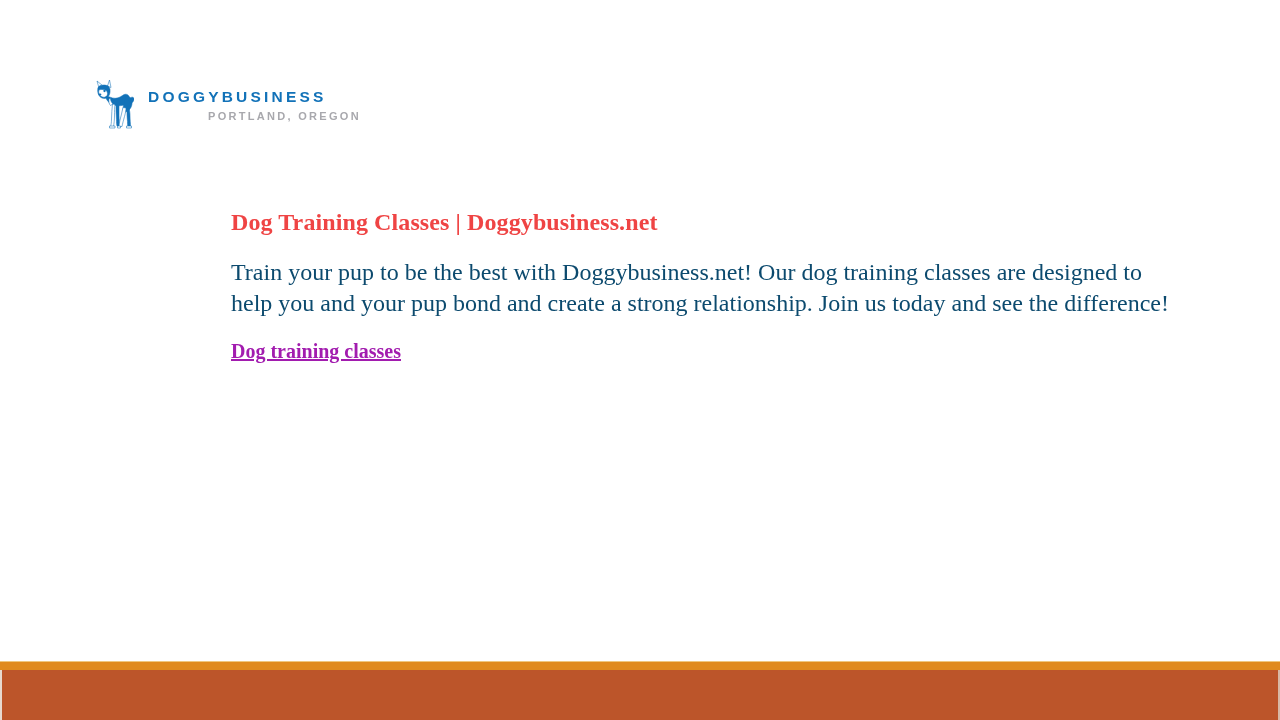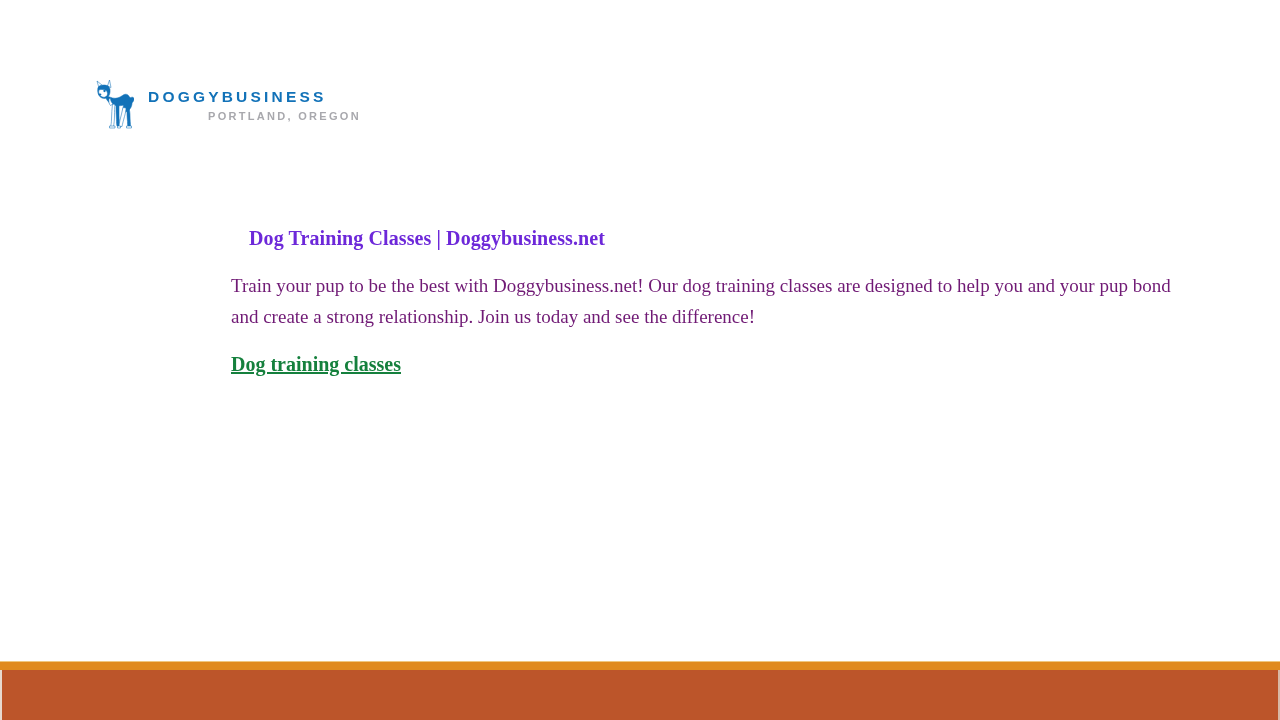--- a/index.html
+++ b/index.html
@@ -69,46 +69,46 @@
   }
 
   
   .content {
     position: absolute;
     left: 231px;
     top: 207px;
     width: 950px;
   }
   .content-heading {
-    margin: 18px;
+    margin: 0;
     font-family: "Liberation Serif", "DejaVu Serif", serif;
     font-weight: bold;
-    font-size: 20px;
+    font-size: 24px;
     line-height: 1.3;
-    color: #6d28d9;
+    color: #ef4444;
     letter-spacing: 0.1px;
   }
   .content-paragraph {
     margin: 19px 0 0 0;
     font-family: "Liberation Serif", "DejaVu Serif", serif;
     font-weight: normal;
-    font-size: 19px;
+    font-size: 24px;
     line-height: 31px;
-    color: #701a75;
+    color: #0c4a6e;
   }
   .content-link-wrap {
     margin: 19px 0 0 0;
     font-size: 20px;
     line-height: 1.3;
   }
   .content-link {
     font-family: "Liberation Serif", "DejaVu Serif", serif;
     font-weight: bold;
     font-size: 20px;
-    color: #15803d;
+    color: #a21caf;
     text-decoration: underline;
     text-underline-offset: 1px;
   }
 
   
   .footer-band {
     position: absolute;
     left: 0;
     right: 0;
     bottom: 0;

